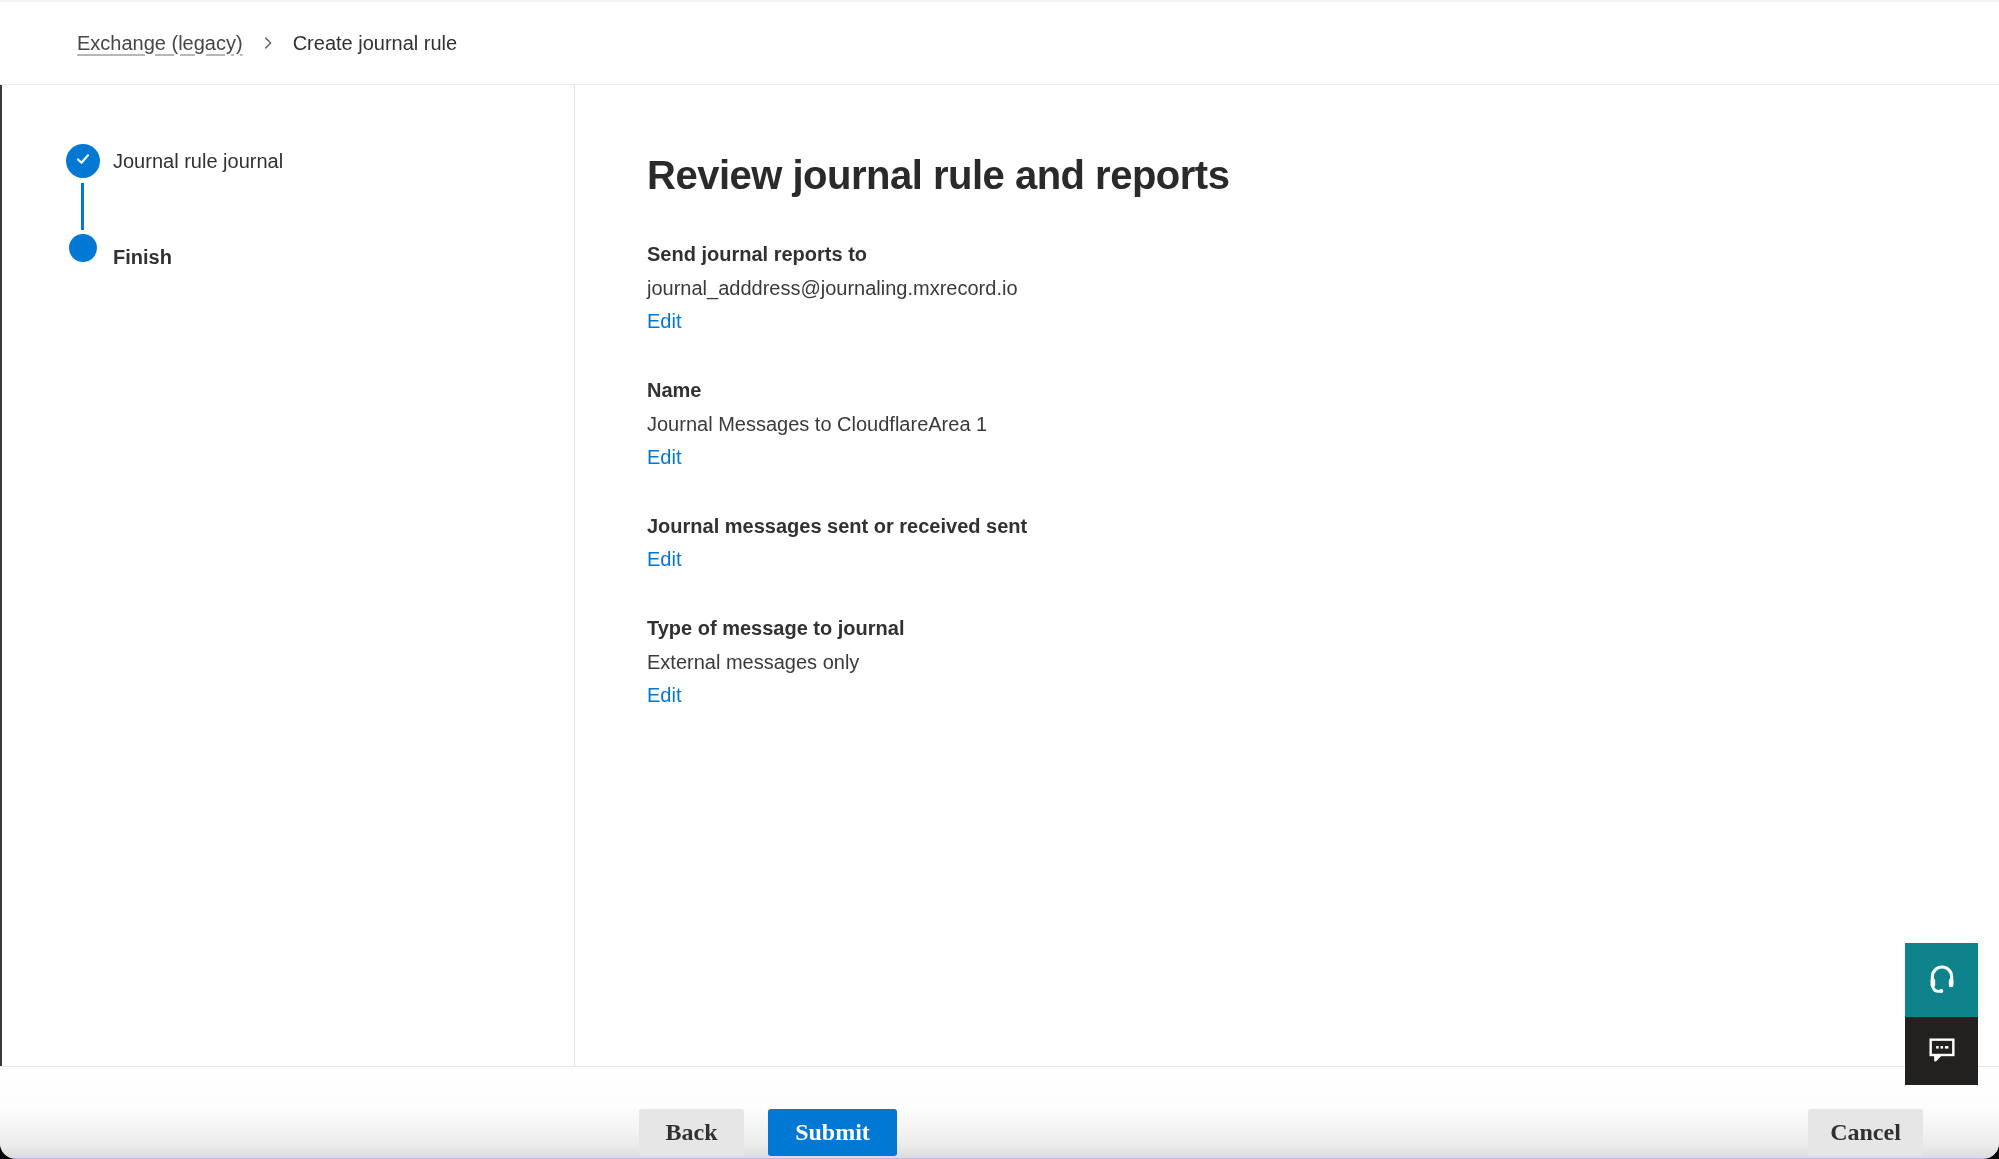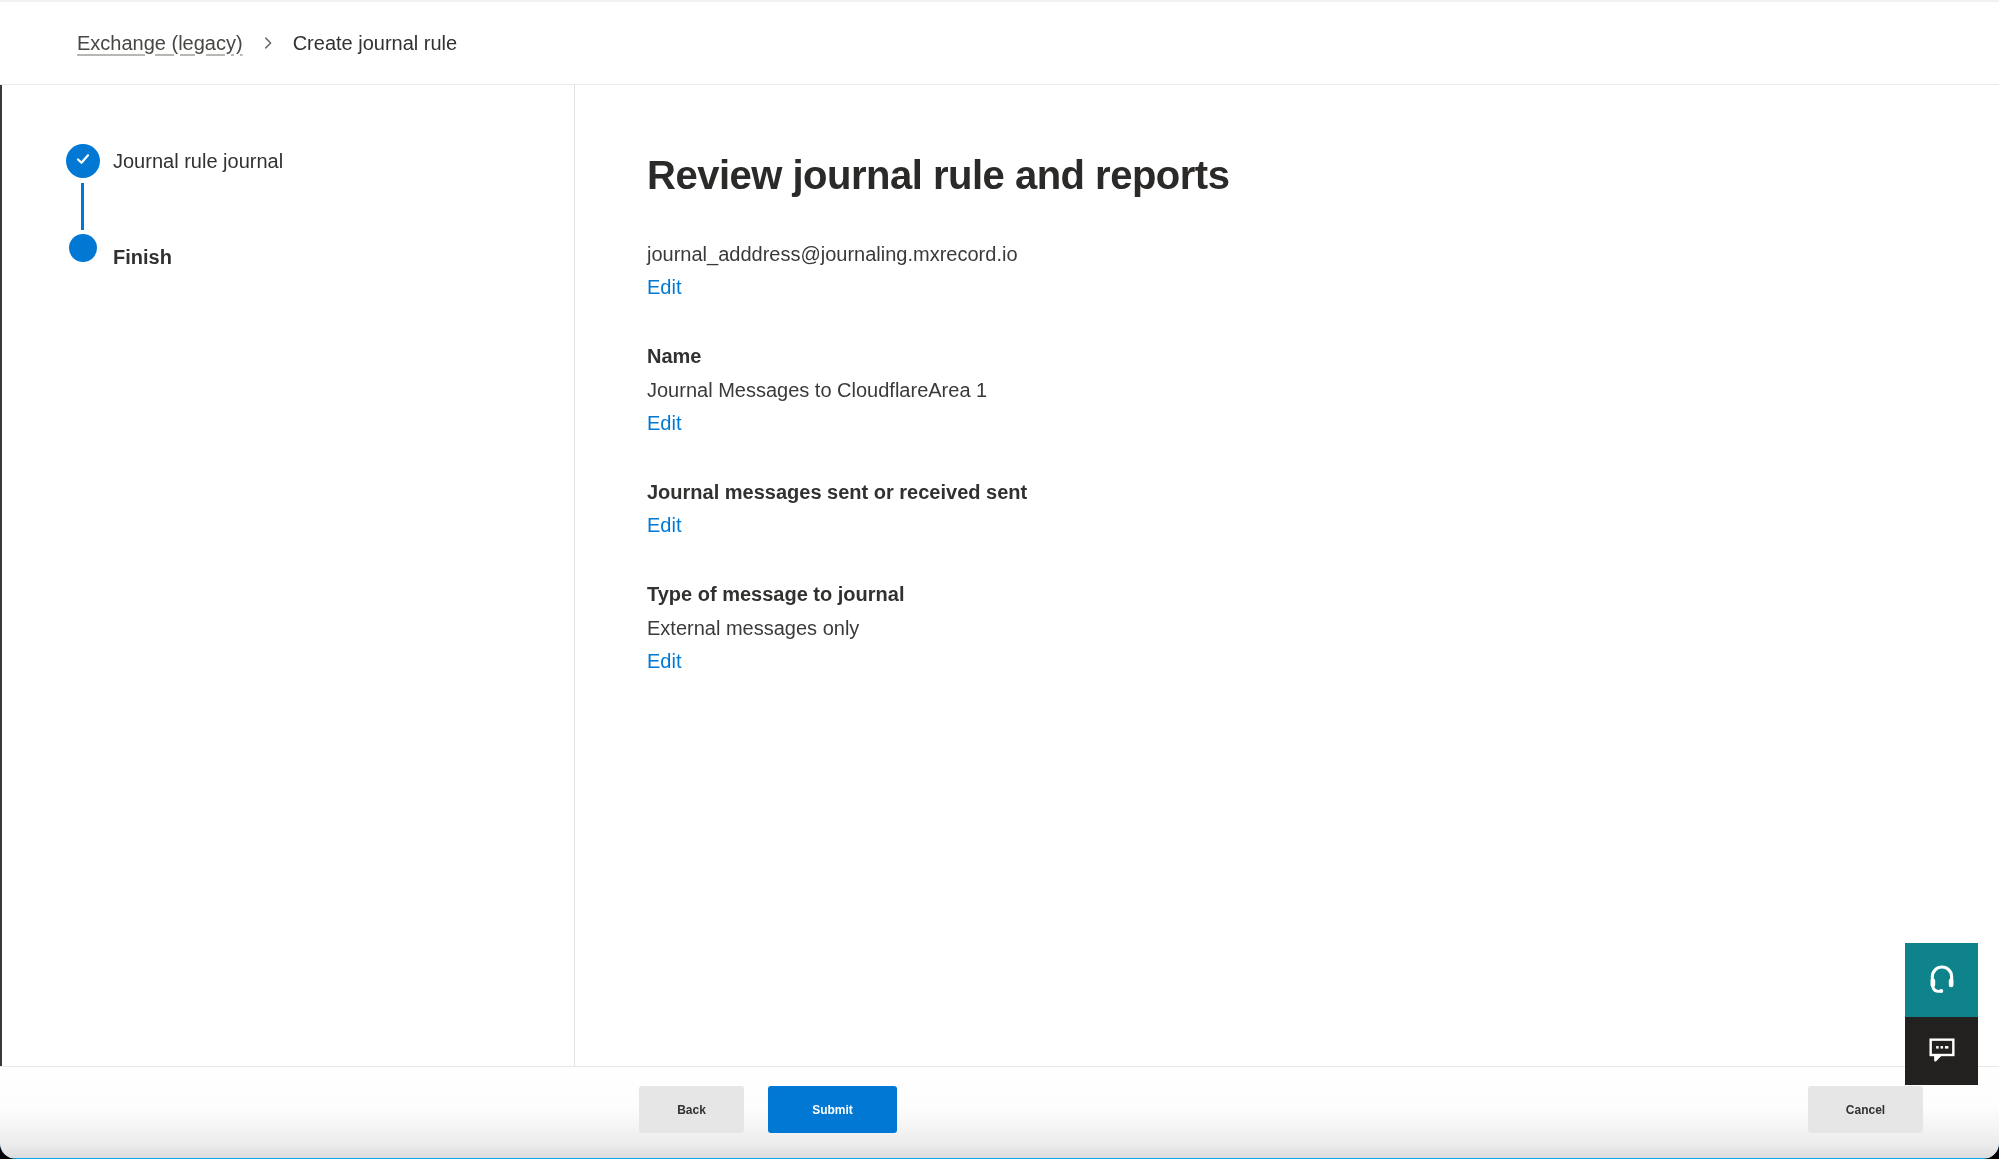--- a/index.html
+++ b/index.html
@@ -6,21 +6,21 @@
   html, body { background: #000; }
   body {
     font-family: "Liberation Sans", "DejaVu Sans", sans-serif;
     color: #323130;
     width: 1999px; height: 1159px;
     overflow: hidden;
   }
   .window {
     position: relative;
     width: 1999px; height: 1159px;
-    background: #0ea5e9;
+    background: #c4b5fd;
     border-radius: 0 0 16px 16px;
     overflow: hidden;
   }
 
   
   .topbar {
     height: 85px;
     border-top: 2px solid #f2f1f0;
     border-bottom: 1px solid #eceae8;
     display: flex; align-items: center;
@@ -87,23 +87,23 @@
   }
 
   
   .footer {
     position: relative;
     height: 92px;
     border-top: 1px solid #eae8e6;
     background: linear-gradient(180deg, #ffffff 0%, #fdfdfd 45%, #ececec 85%, #dcdcdc 100%);
   }
   .btn {
-    position: absolute; top: 19px; height: 47px;
+    position: absolute; top: 42px; height: 47px;
     border: none; border-radius: 3px;
-    font-family: Liberation Sans, sans-serif; font-size: 12px; font-weight: 700;
+    font-family: Liberation Serif, serif; font-size: 24px; font-weight: 700;
     color: #323130; background: #e6e6e6;
     cursor: pointer;
   }
   .btn-back   { left: 639px; width: 105px; }
   .btn-submit { left: 768px; width: 129px; background: #0078d4; color: #fff; }
   .btn-cancel { left: 1808px; width: 115px; }
 
   
   .float-stack { position: absolute; right: 21px; top: 943px; width: 73px; z-index: 5; }
   .float-btn {
@@ -146,20 +146,21 @@
       <div class="step-connector"></div>
 
       <div class="step-circle current"></div>
       <span class="step-label l2">Finish</span>
     </aside>
 
     <main class="main">
       <h1 class="page-title">Review journal rule and reports</h1>
 
       <div class="section">
+        <div class="section-label">Send journal reports to</div>
         <div class="section-value">journal_adddress@journaling.mxrecord.io</div>
         <a class="edit-link">Edit</a>
       </div>
 
       <div class="section">
         <div class="section-label">Name</div>
         <div class="section-value">Journal Messages to CloudflareArea 1</div>
         <a class="edit-link">Edit</a>
       </div>
 

